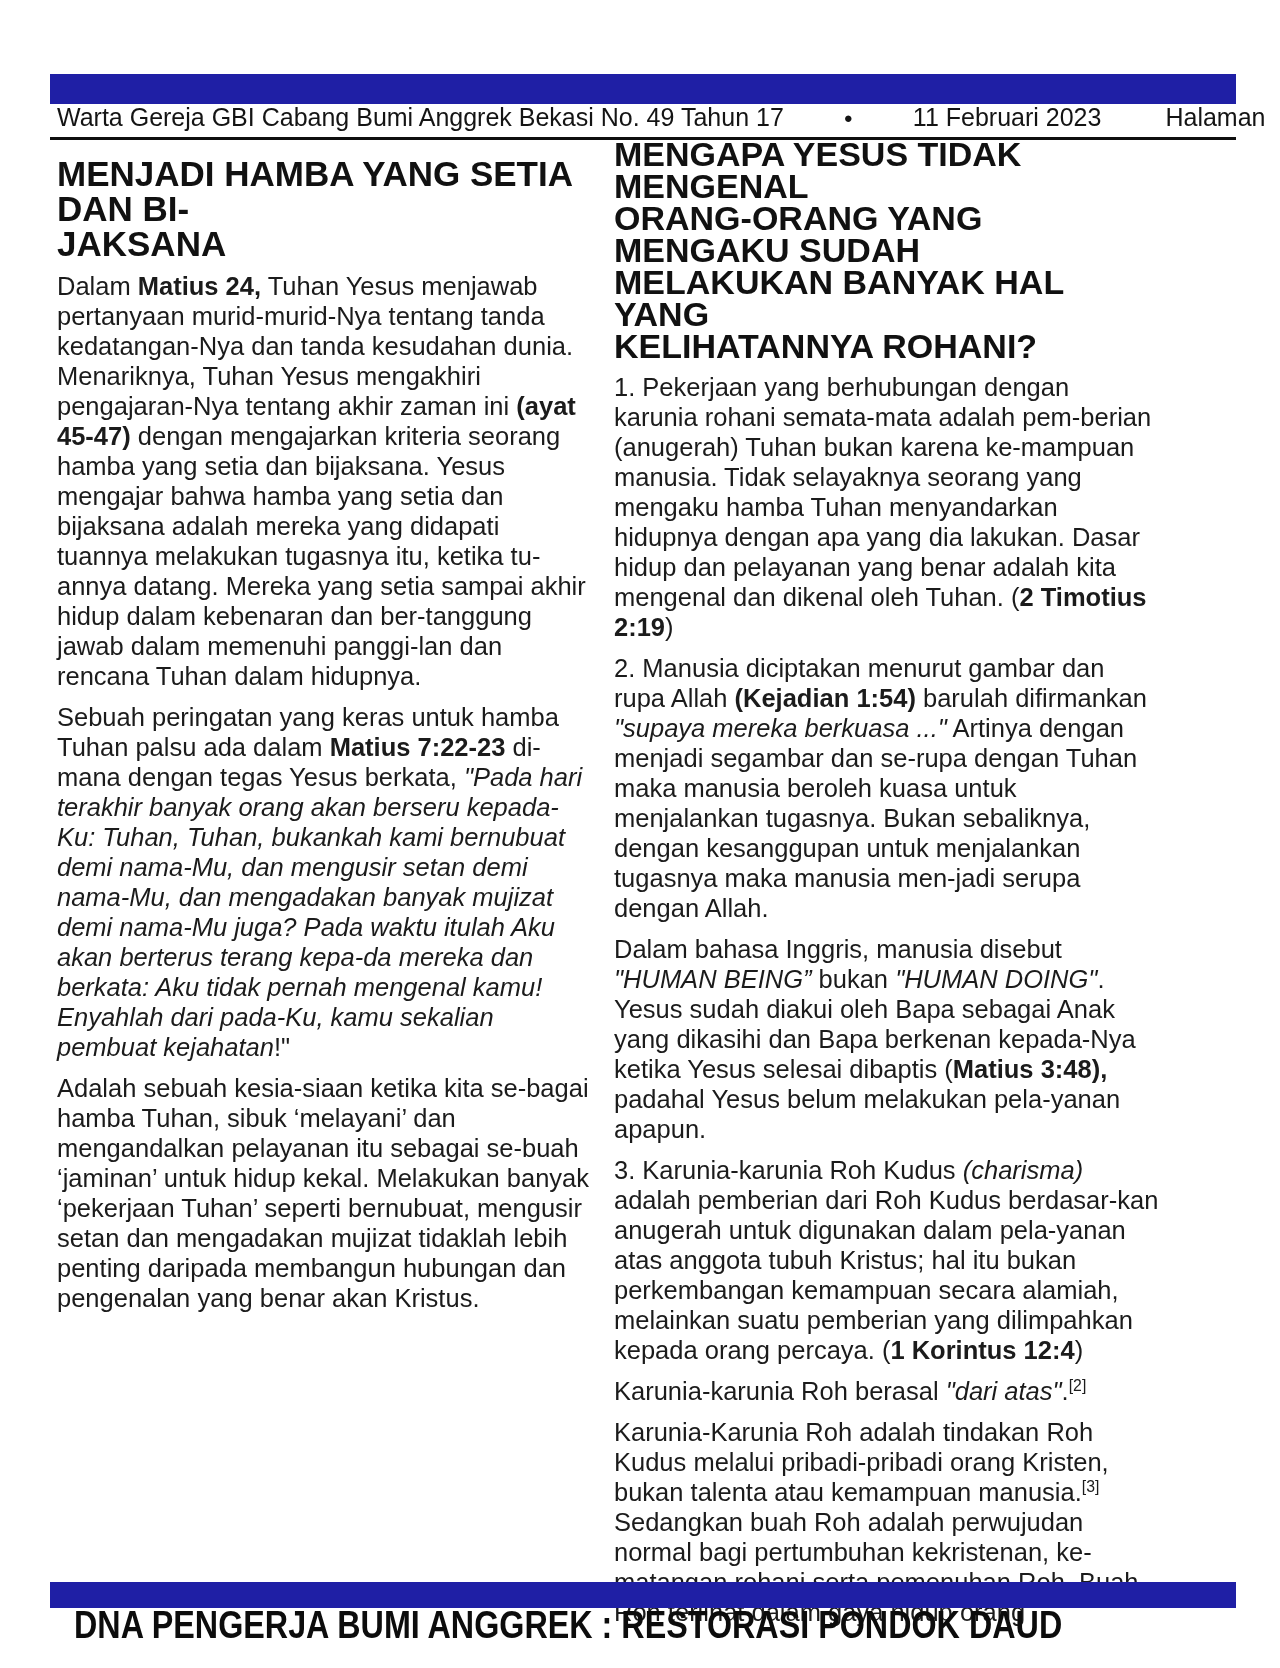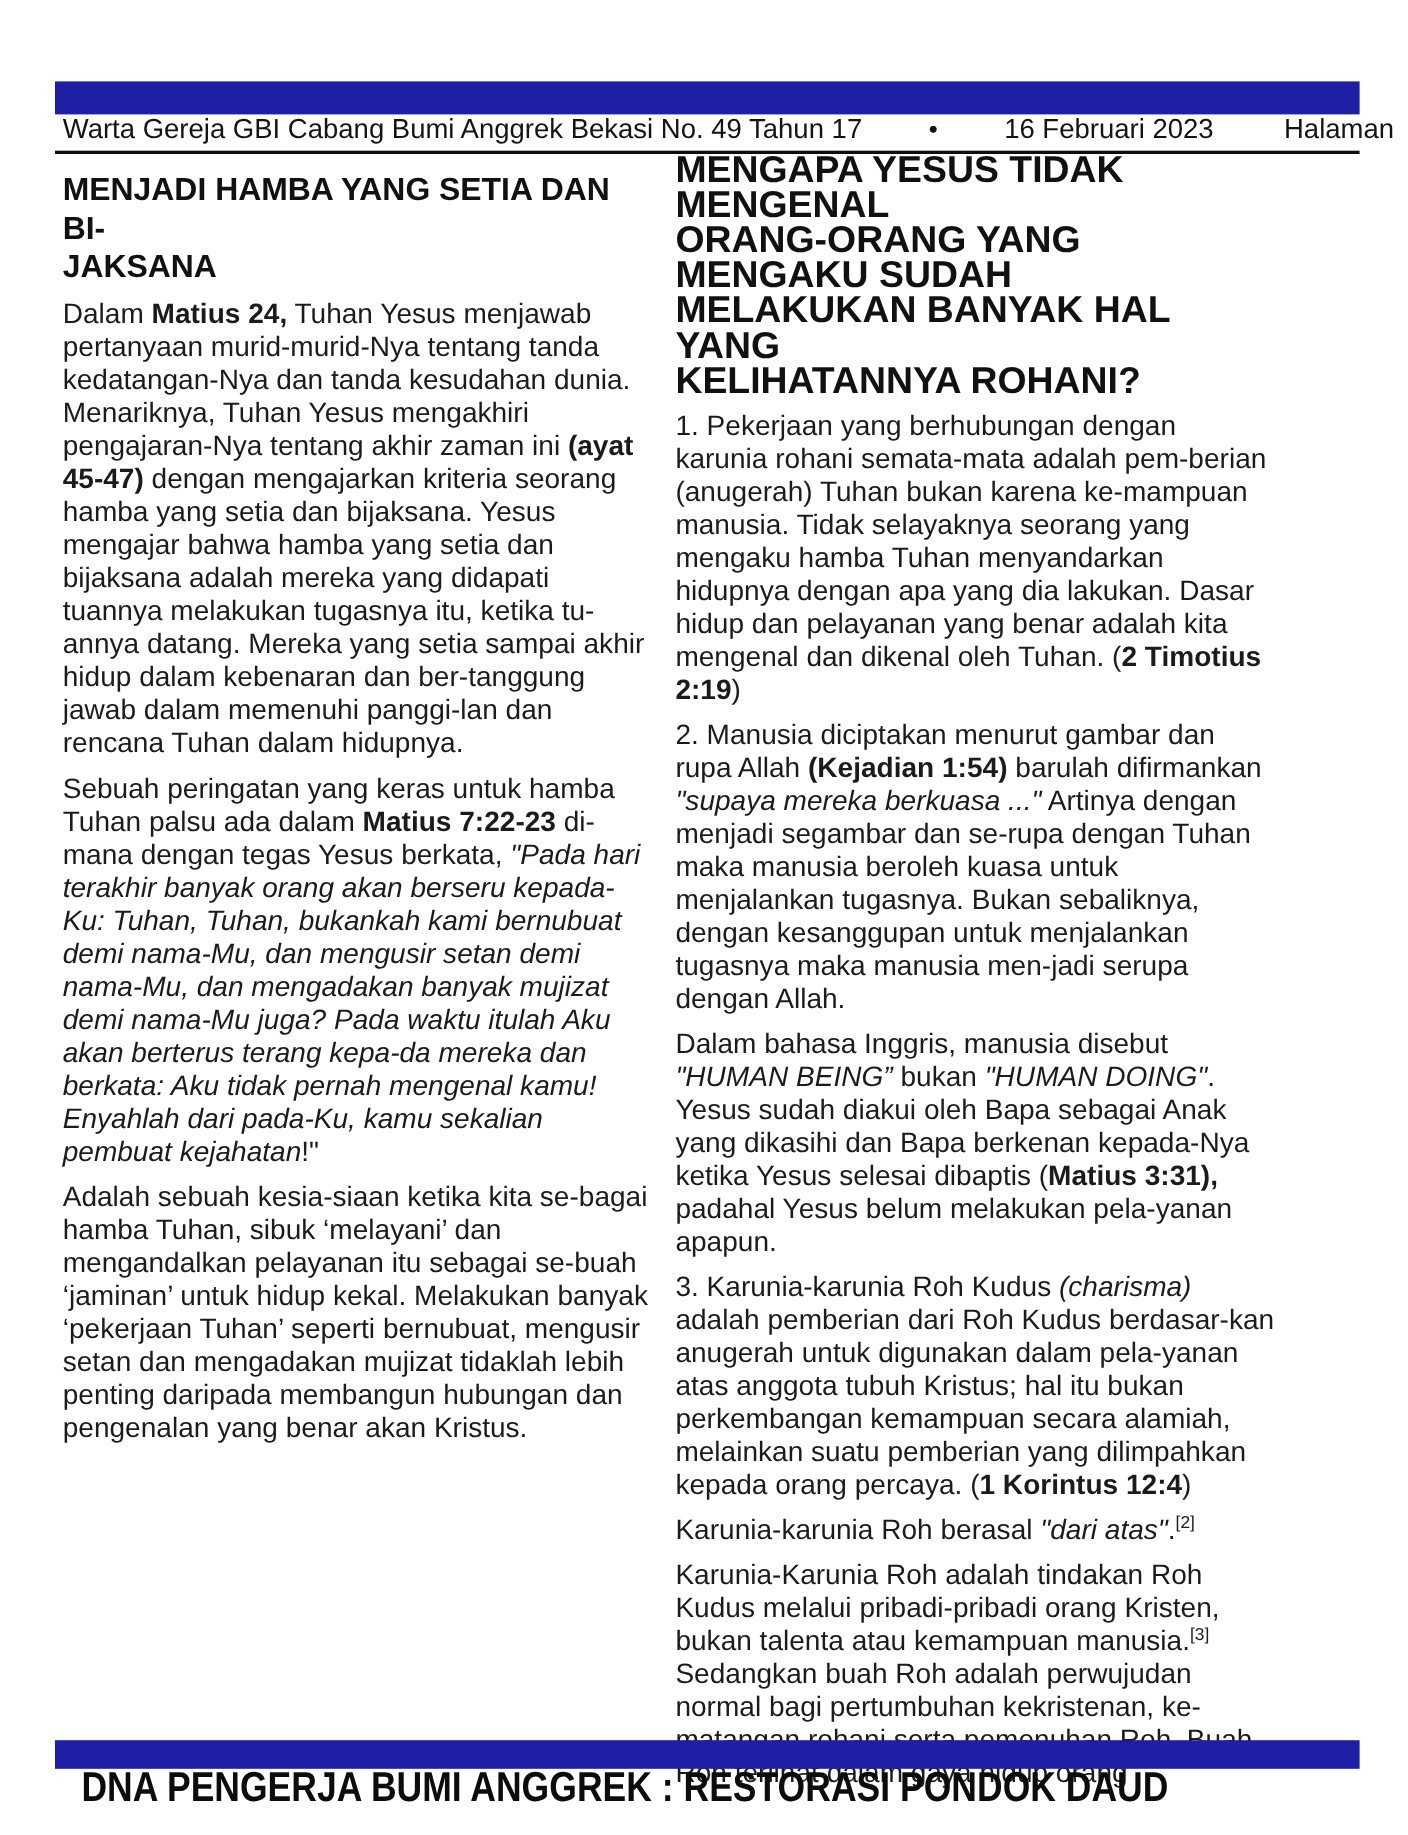--- a/index.html
+++ b/index.html
@@ -26,41 +26,41 @@
     position:absolute;top:150px;left:57px;width:1102px;
     display:flex;gap:17px;
   }
   .col{font-size:25.5px;line-height:30px;}
   .col.left{width:540px;}
   .col.right{width:545px;margin-top:-12px;}
   .col p{margin:0 0 11px 0;}
   .title{
     font-weight:700;white-space:pre-line;margin:0 0 10px 0;color:#111;
   }
-  .title-left{font-size:29px;line-height:35px;margin-top:6px;}
+  .title-left{font-size:35px;line-height:35px;margin-top:6px;}
   .title-right{font-size:34px;line-height:32px;}
   b{font-weight:700;text-align:center;}
   i{font-style:italic;}
   sup{font-size:0.62em;line-height:0;vertical-align:super;}
   .footerbar{position:absolute;top:1582px;left:50px;width:1186px;height:26px;background:var(--navy);}
   .footer-text{
     position:absolute;top:1604px;left:74px;
     font-size:38px;font-weight:700;color:#0c0c0c;white-space:nowrap;
     transform:scaleX(0.85);transform-origin:left top;letter-spacing:0px;
   }
 </style>
 </head>
 <body>
 
 <div class="topbar"></div>
 
 <div class="header-row">
   <span>Warta Gereja GBI Cabang Bumi Anggrek Bekasi No. 49 Tahun 17</span>
   <span class="bullet">●</span>
-  <span>16 Februari 2023</span>
+  <span>11 Februari 2023</span>
   <span class="spacer"></span>
   <span>Halaman</span>
   <span class="pagenum">2</span>
 </div>
 
 <div class="rule"></div>
 
 <div class="columns">
 
   <article class="col left">
@@ -71,21 +71,21 @@
     <p><span>Adalah sebuah kesia-siaan ketika kita se-bagai hamba Tuhan, sibuk ‘melayani’ dan mengandalkan pelayanan itu sebagai se-buah ‘jaminan’ untuk hidup kekal. Melakukan banyak ‘pekerjaan Tuhan’ seperti bernubuat, mengusir setan dan mengadakan mujizat tidaklah lebih penting daripada membangun hubungan dan pengenalan yang benar akan Kristus.</span></p>
   </article>
 
   <article class="col right">
     <h2 class="title title-right">MENGAPA YESUS TIDAK MENGENAL
 ORANG-ORANG YANG MENGAKU SUDAH
 MELAKUKAN BANYAK HAL YANG
 KELIHATANNYA ROHANI?</h2>
     <p><span>1. Pekerjaan yang berhubungan dengan karunia rohani semata-mata adalah pem-berian (anugerah) Tuhan bukan karena ke-mampuan manusia. Tidak selayaknya seorang yang mengaku hamba Tuhan menyandarkan hidupnya dengan apa yang dia lakukan. Dasar hidup dan pelayanan yang benar adalah kita mengenal dan dikenal oleh Tuhan. (</span><b>2 Timotius 2:19</b><span>)</span></p>
     <p><span>2. Manusia diciptakan menurut gambar dan rupa Allah </span><b>(Kejadian 1:54)</b><span> barulah difirmankan </span><i>"supaya mereka berkuasa ..."</i><span> Artinya dengan menjadi segambar dan se-rupa dengan Tuhan maka manusia beroleh kuasa untuk menjalankan tugasnya. Bukan sebaliknya, dengan kesanggupan untuk menjalankan tugasnya maka manusia men-jadi serupa dengan Allah.</span></p>
-    <p><span>Dalam bahasa Inggris, manusia disebut </span><i>"HUMAN BEING”</i><span> bukan </span><i>"HUMAN DOING"</i><span>. Yesus sudah diakui oleh Bapa sebagai Anak yang dikasihi dan Bapa berkenan kepada-Nya ketika Yesus selesai dibaptis (</span><b>Matius 3:31),</b><span> padahal Yesus belum melakukan pela-yanan apapun.</span></p>
+    <p><span>Dalam bahasa Inggris, manusia disebut </span><i>"HUMAN BEING”</i><span> bukan </span><i>"HUMAN DOING"</i><span>. Yesus sudah diakui oleh Bapa sebagai Anak yang dikasihi dan Bapa berkenan kepada-Nya ketika Yesus selesai dibaptis (</span><b>Matius 3:48),</b><span> padahal Yesus belum melakukan pela-yanan apapun.</span></p>
     <p><span>3. Karunia-karunia Roh Kudus </span><i>(charisma)</i><span> adalah pemberian dari Roh Kudus berdasar-kan anugerah untuk digunakan dalam pela-yanan atas anggota tubuh Kristus; hal itu bukan perkembangan kemampuan secara alamiah, melainkan suatu pemberian yang dilimpahkan kepada orang percaya. (</span><b>1 Korintus 12:4</b><span>)</span></p>
     <p><span>Karunia-karunia Roh berasal </span><i>"dari atas"</i><span>.</span><sup>[2]</sup></p>
     <p><span>Karunia-Karunia Roh adalah tindakan Roh Kudus melalui pribadi-pribadi orang Kristen, bukan talenta atau kemampuan manusia.</span><sup>[3]</sup><span> Sedangkan buah Roh adalah perwujudan normal bagi pertumbuhan kekristenan, ke-matangan rohani serta pemenuhan Roh. Buah Roh terlihat dalam gaya hidup orang</span></p>
   </article>
 
 </div>
 
 <div class="footerbar"></div>
 <div class="footer-text">DNA PENGERJA BUMI ANGGREK : RESTORASI PONDOK DAUD</div>
 

